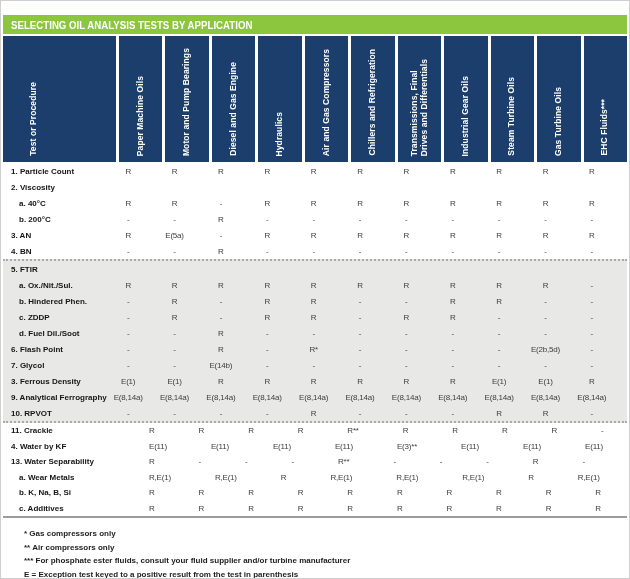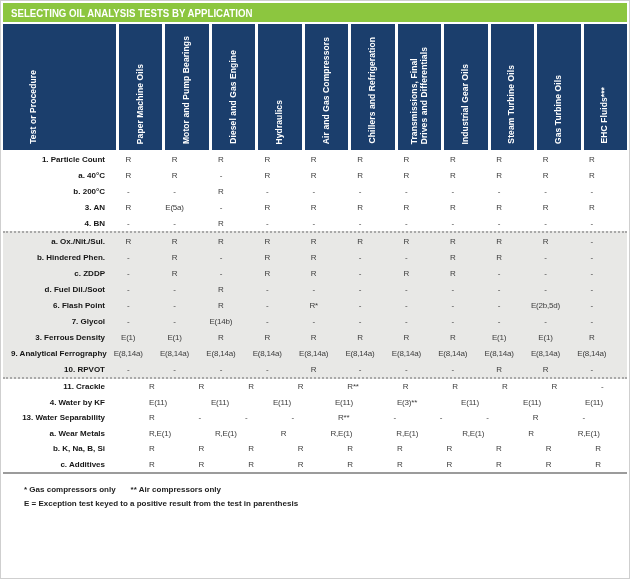--- a/index.html
+++ b/index.html
@@ -3,21 +3,21 @@
 <meta charset="utf-8">
 <style>
   * { margin:0; padding:0; box-sizing:border-box; }
   html,body { background:#ffffff; }
   body { font-family:"Liberation Sans", sans-serif; }
 
   .page {
     width:630px; height:579px;
     border:1px solid #cfcfcf;
     background:#ffffff;
-    padding:2px 2px 0 2px;
+    padding:14px 2px 0 2px;
     overflow:hidden;
   }
 
   
   .titlebar {
     height:19px;
     background:var(--green,#8CC63F);
     color:#ffffff;
     display:flex; align-items:center;
     padding-left:8px;
@@ -67,37 +67,37 @@
   }
   .row {
     display:grid;
     grid-template-columns:102px repeat(11, 1fr) 12px;
     height:16px;
     align-items:center;
   }
   .sec3 .row { height:15.5px;gap:44px; }
   .row-label {
     font-weight:bold; color:#151515; font-size:8px;
-    padding-left:8px; white-space:nowrap;text-align:right;
+    padding-left:8px; white-space:nowrap;
   }
   .row-label.indent { padding-left:16px; }
   .cell {
     text-align:center; color:#3d3d3d; font-size:8px;
     white-space:nowrap; letter-spacing:-0.2px;
   }
 
   .bottom-rule { border-top:2px solid #9b9b9b; }
 
   
   .footer {
     padding:9px 0 0 21px;
     font-size:8px; font-weight:bold; color:#1d1d1d;
     line-height:13.5px;
   }
-  .fline1 { display:flex; }
+  .fline1 { display:flex;flex-direction:column; }
   .fline1 .note { margin-right:15px; white-space:nowrap; }
 </style>
 </head>
 <body>
 
 <div class="page">
 
   <div class="titlebar">
     <span class="title-text">SELECTING OIL ANALYSIS TESTS BY APPLICATION</span>
   </div>
@@ -153,20 +153,35 @@
           <div class="cell">R</div>
           <div class="cell">R</div>
           <div class="cell">R</div>
           <div class="cell">R</div>
           <div class="cell">R</div>
           <div class="cell">R</div>
           <div class="cell">R</div>
           <div></div>
         </div>
         <div class="row">
+          <div class="row-label">2. Viscosity</div>
+          <div class="cell"></div>
+          <div class="cell"></div>
+          <div class="cell"></div>
+          <div class="cell"></div>
+          <div class="cell"></div>
+          <div class="cell"></div>
+          <div class="cell"></div>
+          <div class="cell"></div>
+          <div class="cell"></div>
+          <div class="cell"></div>
+          <div class="cell"></div>
+          <div></div>
+        </div>
+        <div class="row">
           <div class="row-label indent">a. 40°C</div>
           <div class="cell">R</div>
           <div class="cell">R</div>
           <div class="cell">-</div>
           <div class="cell">R</div>
           <div class="cell">R</div>
           <div class="cell">R</div>
           <div class="cell">R</div>
           <div class="cell">R</div>
           <div class="cell">R</div>
@@ -214,20 +229,35 @@
           <div class="cell">-</div>
           <div class="cell">-</div>
           <div class="cell">-</div>
           <div class="cell">-</div>
           <div class="cell">-</div>
           <div class="cell">-</div>
           <div></div>
         </div>
       </div>
     <div class="sec sec2 shaded">
+        <div class="row">
+          <div class="row-label">5. FTIR</div>
+          <div class="cell"></div>
+          <div class="cell"></div>
+          <div class="cell"></div>
+          <div class="cell"></div>
+          <div class="cell"></div>
+          <div class="cell"></div>
+          <div class="cell"></div>
+          <div class="cell"></div>
+          <div class="cell"></div>
+          <div class="cell"></div>
+          <div class="cell"></div>
+          <div></div>
+        </div>
         <div class="row">
           <div class="row-label indent">a. Ox./Nit./Sul.</div>
           <div class="cell">R</div>
           <div class="cell">R</div>
           <div class="cell">R</div>
           <div class="cell">R</div>
           <div class="cell">R</div>
           <div class="cell">R</div>
           <div class="cell">R</div>
           <div class="cell">R</div>
@@ -450,17 +480,18 @@
         </div>
       </div>
   </div>
 
   <div class="bottom-rule"></div>
 
   <div class="footer">
     <div class="fline1">
       <span class="note">* Gas compressors only</span>
       <span class="note">** Air compressors only</span>
+      <span class="note">*** For phosphate ester fluids, consult your fluid supplier and/or turbine manufacturer</span>
     </div>
     <div>E = Exception test keyed to a positive result from the test in parenthesis</div>
   </div>
 
 </div>
 
 </body></html>

